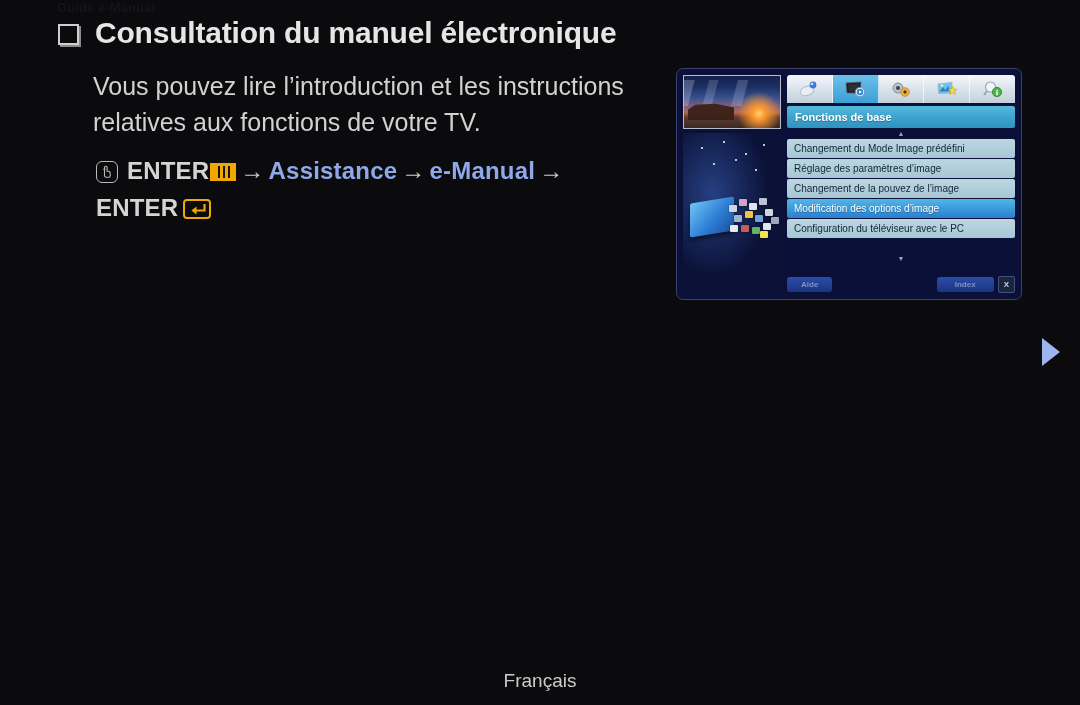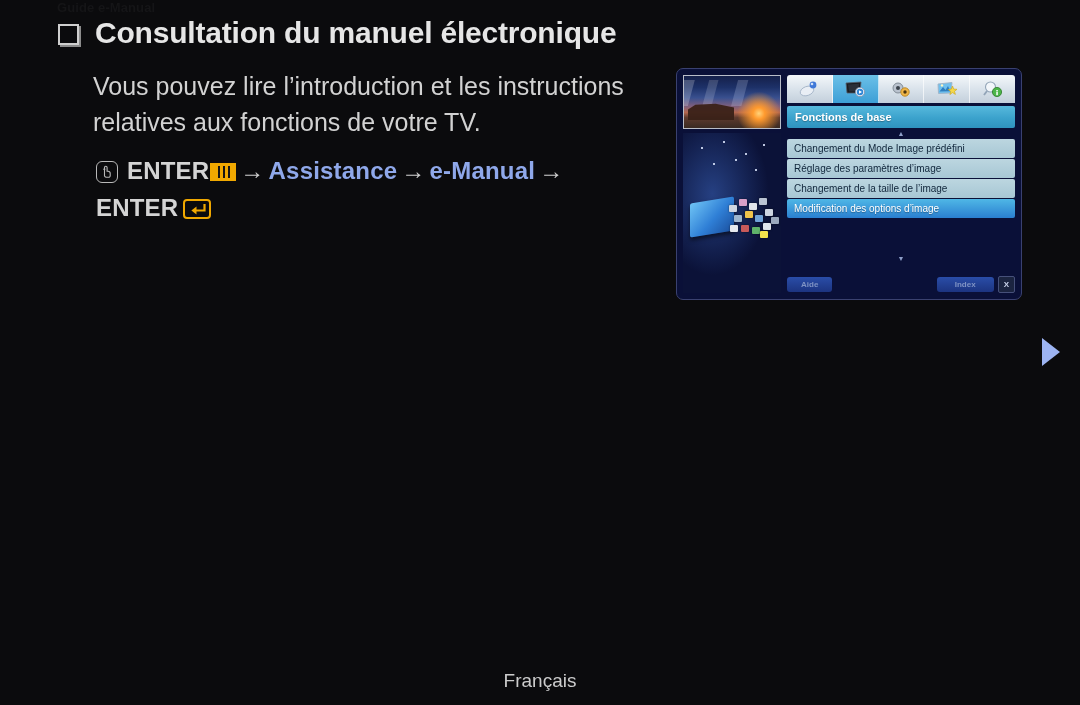--- a/index.html
+++ b/index.html
@@ -467,22 +467,23 @@
         </span>
       </div>
     </div>
 
     <div class="section-head">Fonctions de base</div>
     <div class="scroll-cue">▲</div>
 
     <div class="menu-list">
       <div class="menu-item">Changement du Mode Image prédéfini</div>
       <div class="menu-item">Réglage des paramètres d’image</div>
-      <div class="menu-item">Changement de la taille de l’image</div>
+      <div class="menu-item">Changement de la pouvez de l’image</div>
       <div class="menu-item active">Modification des options d’image</div>
+      <div class="menu-item">Configuration du téléviseur avec le PC</div>
     </div>
 
     <div class="scroll-cue">▼</div>
 
     <div class="tv-footer">
       <div class="btn-aide">Aide</div>
       <div class="footer-right">
         <div class="btn-index">Index</div>
         <div class="btn-close">X</div>
       </div>

